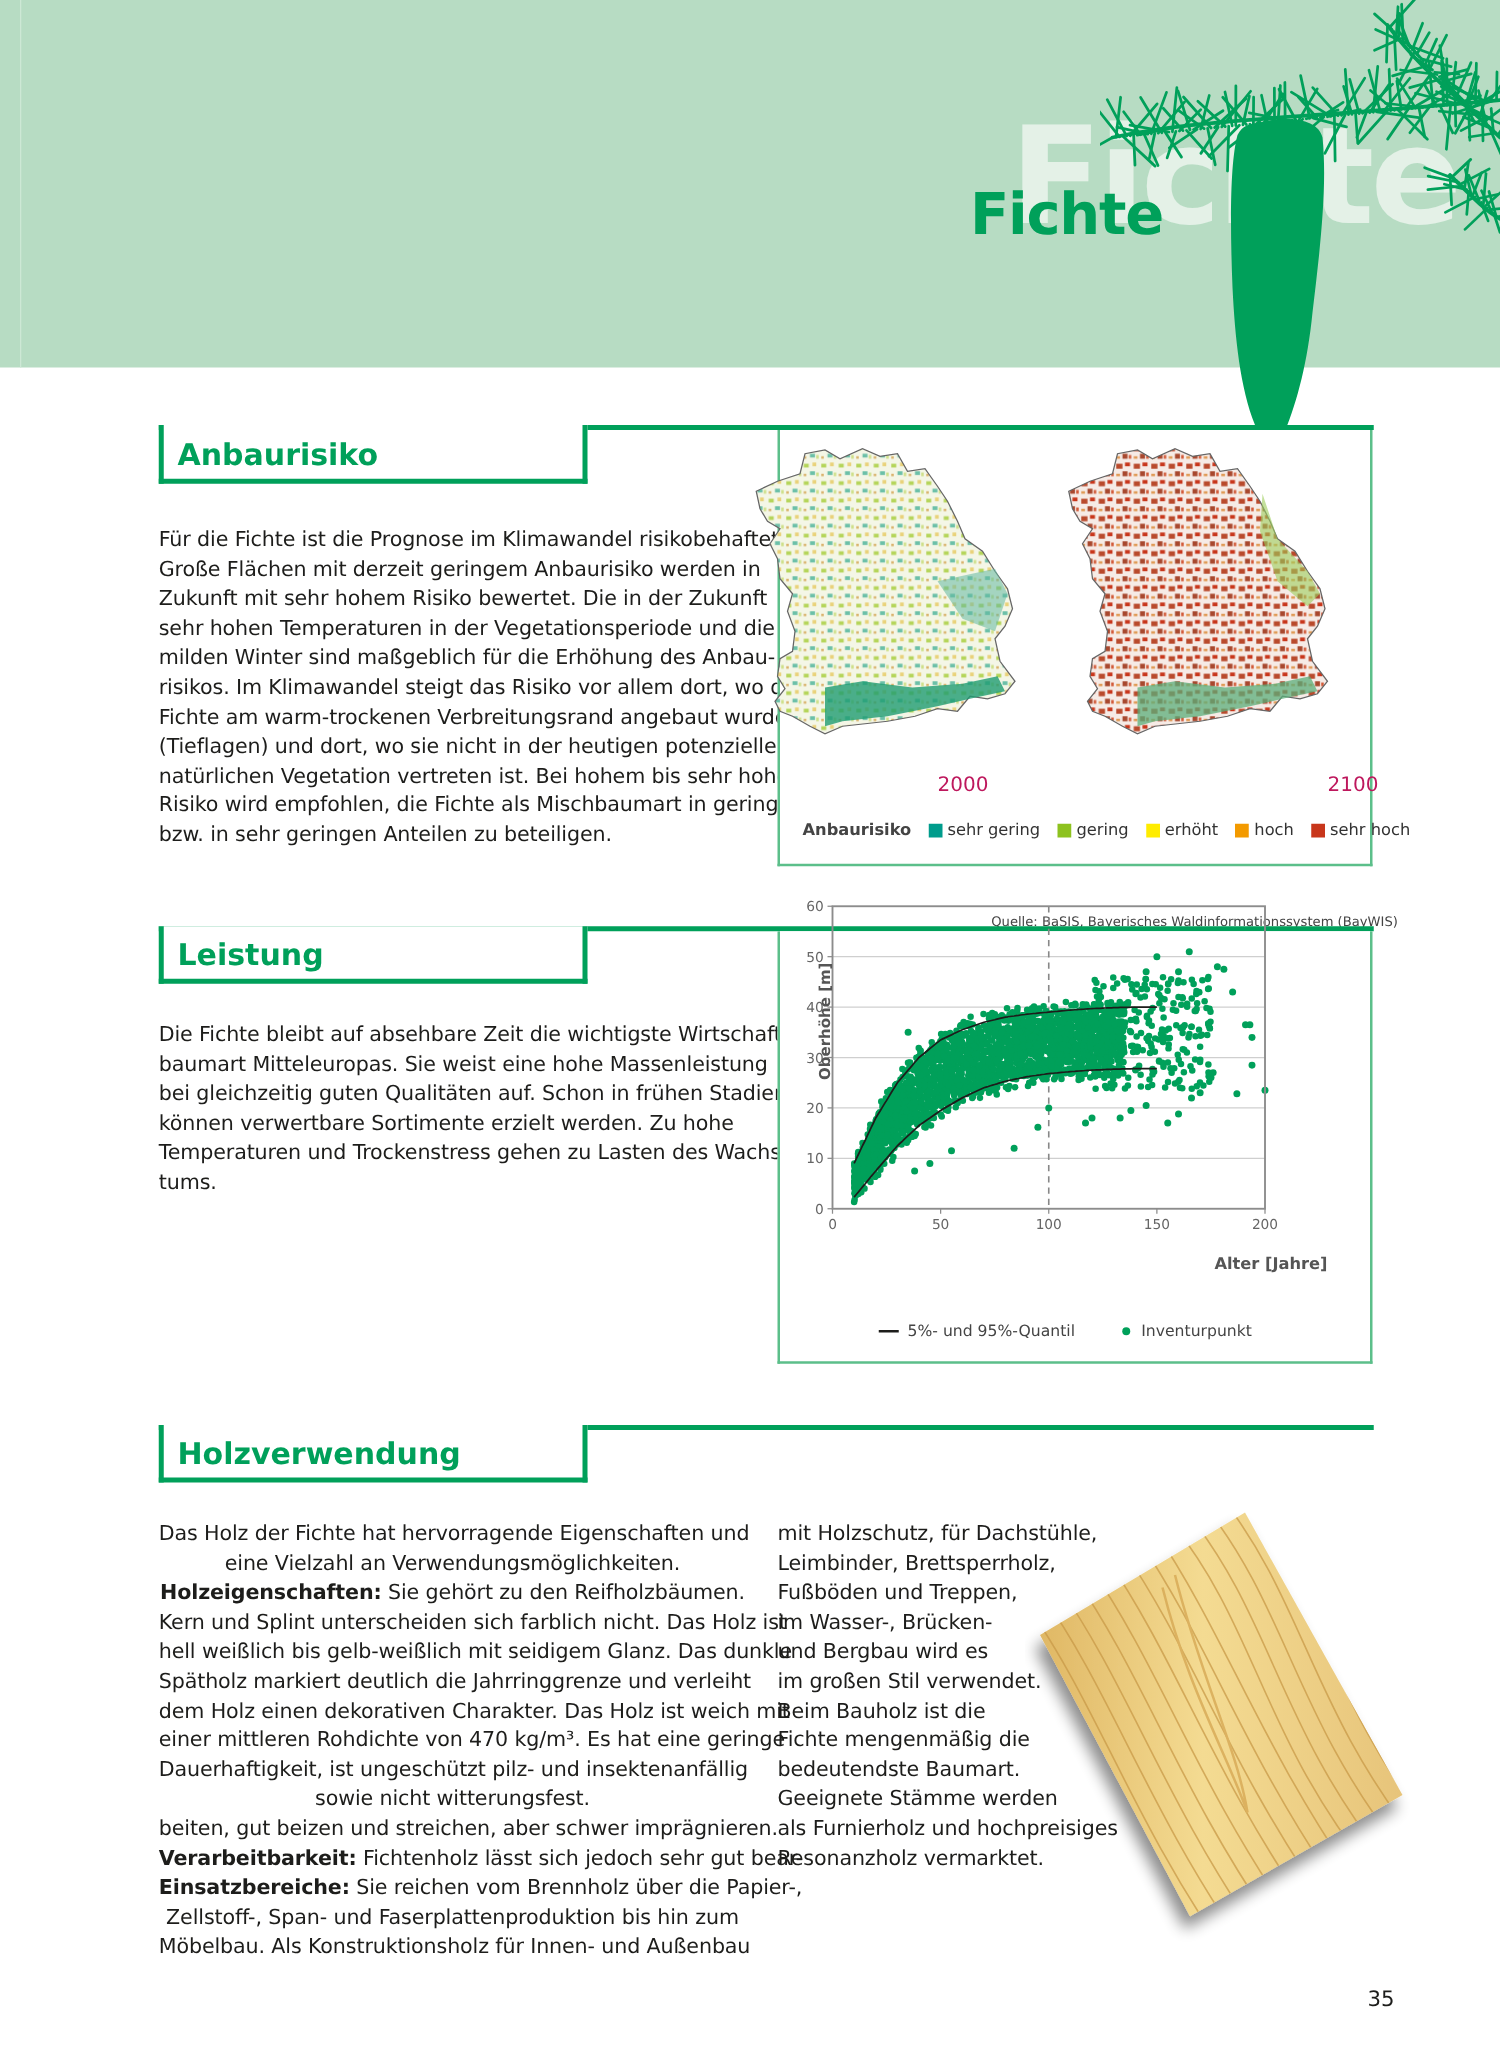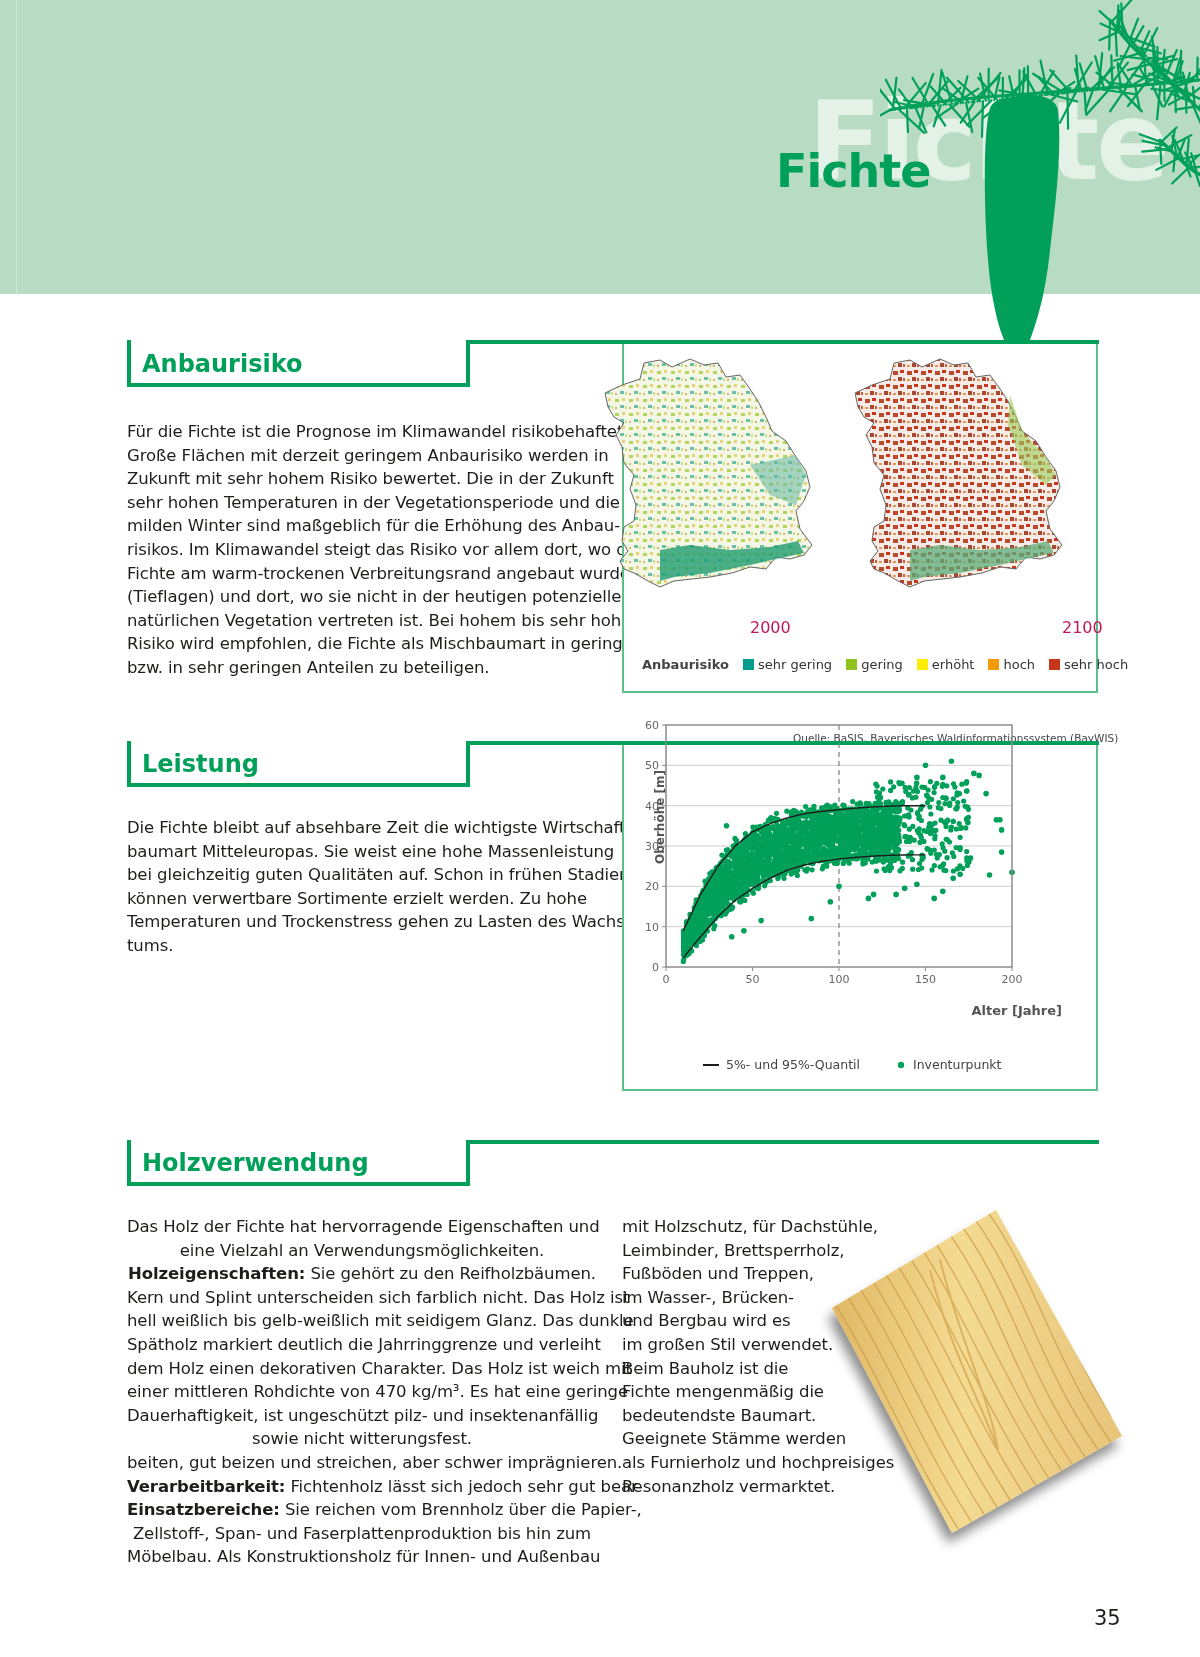--- a/index.html
+++ b/index.html
@@ -27,21 +27,21 @@
 
   
   .frame { border: 2px solid #5cbf8a; box-sizing: border-box; background: #fff; }
 
   .legend-row { font-size: 13px; color: #333; display: flex; align-items: center; white-space: nowrap; }
   .sw { display: inline-block; width: 11px; height: 11px; margin: 0 4px 0 14px; }
   .source { font-size: 10.5px; color: #444; margin-top: 29px; }
 
   .year-label { font-size: 16px; font-weight: normal; color: #be185d; }
 
-  .page-num { font-size: 21px; color: #1d1d1b; margin-top: 16px; }
+  .page-num { font-size: 17px; color: #1d1d1b; }
 
   svg text { font-family: "DejaVu Sans", "Liberation Sans", sans-serif; }
 </style>
 </head>
 <body>
 
 <div id="header-band" class="abs"></div>
 <div id="header-edge" class="abs"></div>
 <div id="title-big" class="abs">Fichte</div>
 <div id="title-small" class="abs">Fichte</div>

